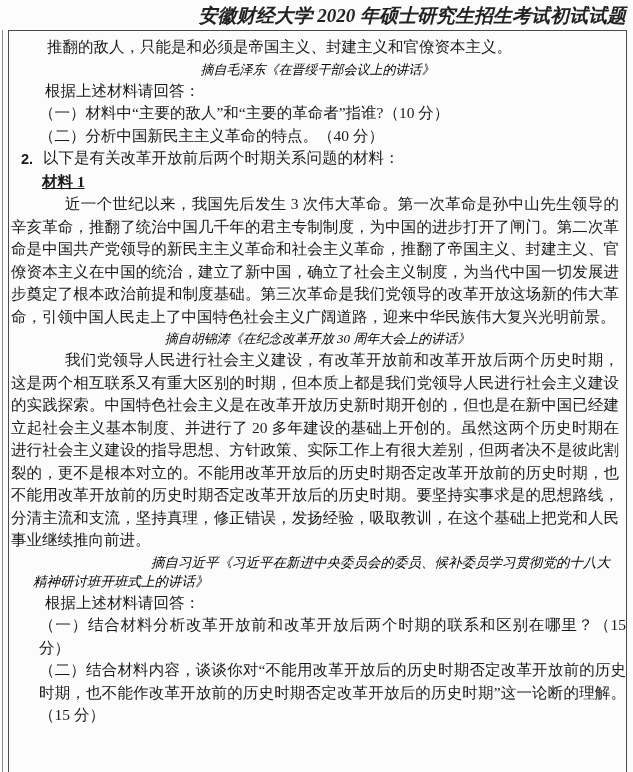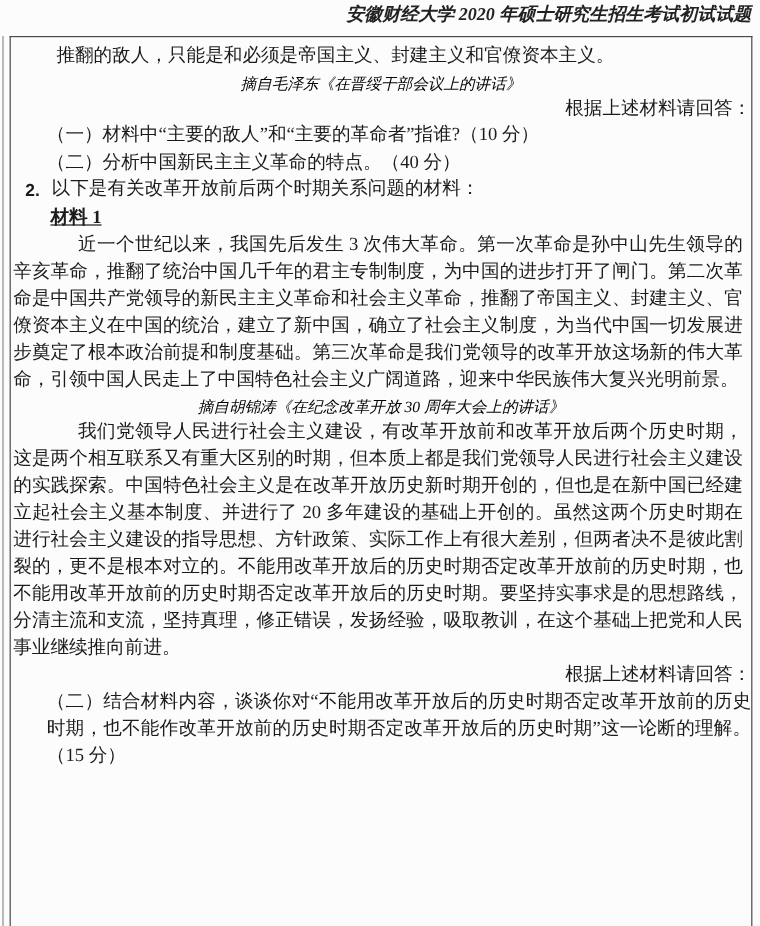--- a/index.html
+++ b/index.html
@@ -10,21 +10,21 @@
     position: relative;
     overflow: hidden;
     background: #fcfcfc;
     color: #1b1b1b;
     font-family: "Liberation Serif", "DejaVu Serif", serif;
   }
   .exam-header {
     position: absolute;
     top: 3px;
     right: 7px;
-    font-size: 15px;
+    font-size: 19px;
     font-style: italic;
     font-weight: bold;
     white-space: nowrap;
     color: #222;
   }
   .edge-line {
     position: absolute;
     left: 2px;
     top: 30px;
     bottom: 0;
@@ -48,21 +48,21 @@
   }
   .tail { margin-left: 38px; }
   .cite {
     font-size: 13px;
     line-height: 19px;
     font-style: italic;
     text-align: center;
     color: #000000;
     margin: 1px 0;
   }
-  .prompt { margin-left: 12px; text-align: right; }
+  .prompt { margin-left: 36px; }
   .subq {
     margin-left: 30px;
     margin-right: 0;
     text-align: justify;
   }
   .q2row { margin-left: 12px; display: flex; }
   .qnum {
     flex: 0 0 22px;
     font-weight: bold;
     font-size: 14.5px;
@@ -110,19 +110,21 @@
 
   <div class="line mlabel">材料 1</div>
 
   <div class="line para">近一个世纪以来，我国先后发生 3 次伟大革命。第一次革命是孙中山先生领导的辛亥革命，推翻了统治中国几千年的君主专制制度，为中国的进步打开了闸门。第二次革命是中国共产党领导的新民主主义革命和社会主义革命，推翻了帝国主义、封建主义、官僚资本主义在中国的统治，建立了新中国，确立了社会主义制度，为当代中国一切发展进步奠定了根本政治前提和制度基础。第三次革命是我们党领导的改革开放这场新的伟大革命，引领中国人民走上了中国特色社会主义广阔道路，迎来中华民族伟大复兴光明前景。</div>
 
   <div class="cite">摘自胡锦涛《在纪念改革开放 30 周年大会上的讲话》</div>
 
 
   <div class="line para">我们党领导人民进行社会主义建设，有改革开放前和改革开放后两个历史时期，这是两个相互联系又有重大区别的时期，但本质上都是我们党领导人民进行社会主义建设的实践探索。中国特色社会主义是在改革开放历史新时期开创的，但也是在新中国已经建立起社会主义基本制度、并进行了 20 多年建设的基础上开创的。虽然这两个历史时期在进行社会主义建设的指导思想、方针政策、实际工作上有很大差别，但两者决不是彼此割裂的，更不是根本对立的。不能用改革开放后的历史时期否定改革开放前的历史时期，也不能用改革开放前的历史时期否定改革开放后的历史时期。要坚持实事求是的思想路线，分清主流和支流，坚持真理，修正错误，发扬经验，吸取教训，在这个基础上把党和人民事业继续推向前进。</div>
 
+  <div class="cite cite3">摘自习近平《习近平在新进中央委员会的委员、候补委员学习贯彻党的十八大精神研讨班开班式上的讲话》</div>
 
   <div class="line prompt">根据上述材料请回答：</div>
 
+  <div class="line subq">（一）结合材料分析改革开放前和改革开放后两个时期的联系和区别在哪里？（15 分）</div>
 
   <div class="line subq">（二）结合材料内容，谈谈你对“不能用改革开放后的历史时期否定改革开放前的历史时期，也不能作改革开放前的历史时期否定改革开放后的历史时期”这一论断的理解。（15 分）</div>
 
 </div>
 
 </body></html>

